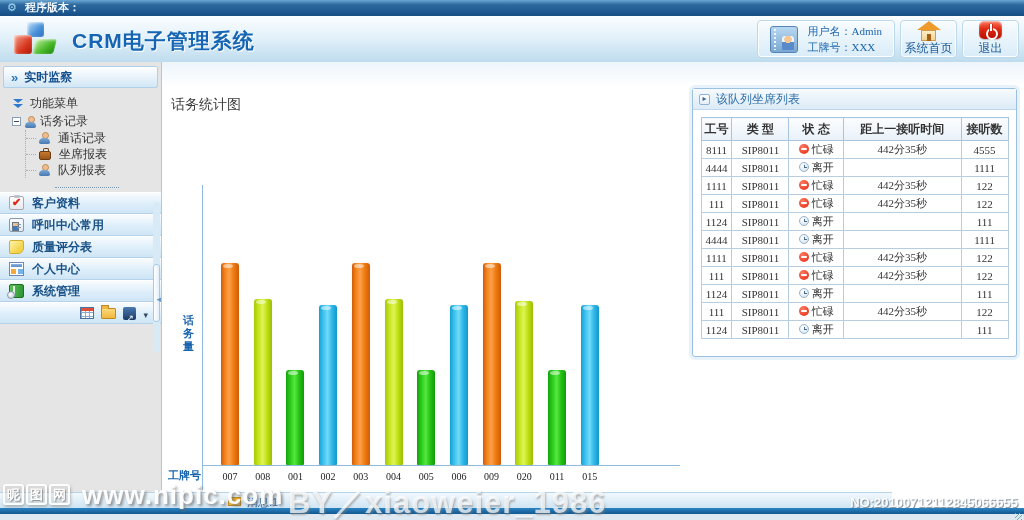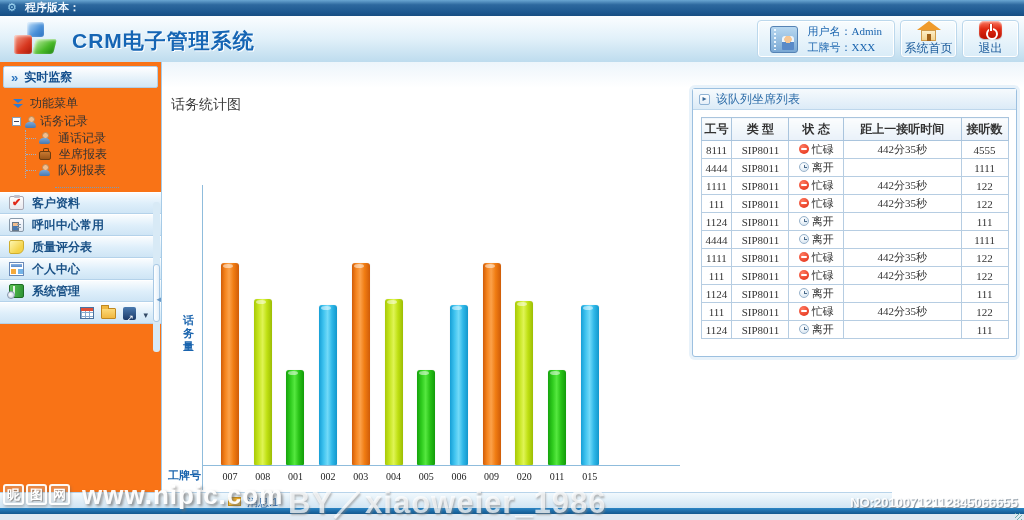--- a/index.html
+++ b/index.html
@@ -52,21 +52,21 @@
   .pwr { position:relative; width:23px; height:22px; border-radius:5px;
     background:linear-gradient(#fa7a62,#e02810 45%,#b81000);
     box-shadow:inset 0 1px 2px rgba(255,255,255,.6), 0 1px 1px rgba(0,0,0,.2); }
   .pwr::before { content:""; position:absolute; left:7px; top:7px; width:8px; height:8px;
     border:2px solid #fff; border-radius:50%; }
   .pwr::after { content:""; position:absolute; left:11px; top:3px; width:2px; height:7px;
     background:#fff; box-shadow:-1px 0 0 #d02810, 1px 0 0 #d02810; }
 
   
   .sidebar { position:absolute; left:0; top:62px; width:162px; height:430px;
-    background:#f97316; border-right:1px solid #a6cbe7; }
+    background:#e5e5e5; border-right:1px solid #a6cbe7; }
   .side-header { margin:4px 3px 2px 3px; height:22px; border-radius:2px;
     background:linear-gradient(#ffffff,#d2e7f5); border:1px solid #b0cfe8;
     display:flex; align-items:center; padding-left:7px;
     color:#15508e; font-weight:bold; font-size:12px; }
   .chev-icon::after { content:"\00BB"; color:#2f76c0; font-weight:bold; margin-right:6px; font-size:13px; }
   .tree { padding:5px 0 0 12px; font-size:12px; color:#333; }
   .tree-root { display:flex; align-items:center; gap:6px; height:17px; cursor:pointer; }
   .ic-chevdown { position:relative; width:12px; height:10px; display:inline-block; }
   .ic-chevdown::before,.ic-chevdown::after { content:""; position:absolute; left:1px;
     border-left:5px solid transparent; border-right:5px solid transparent; border-top:4px solid #2f7ad0; }

